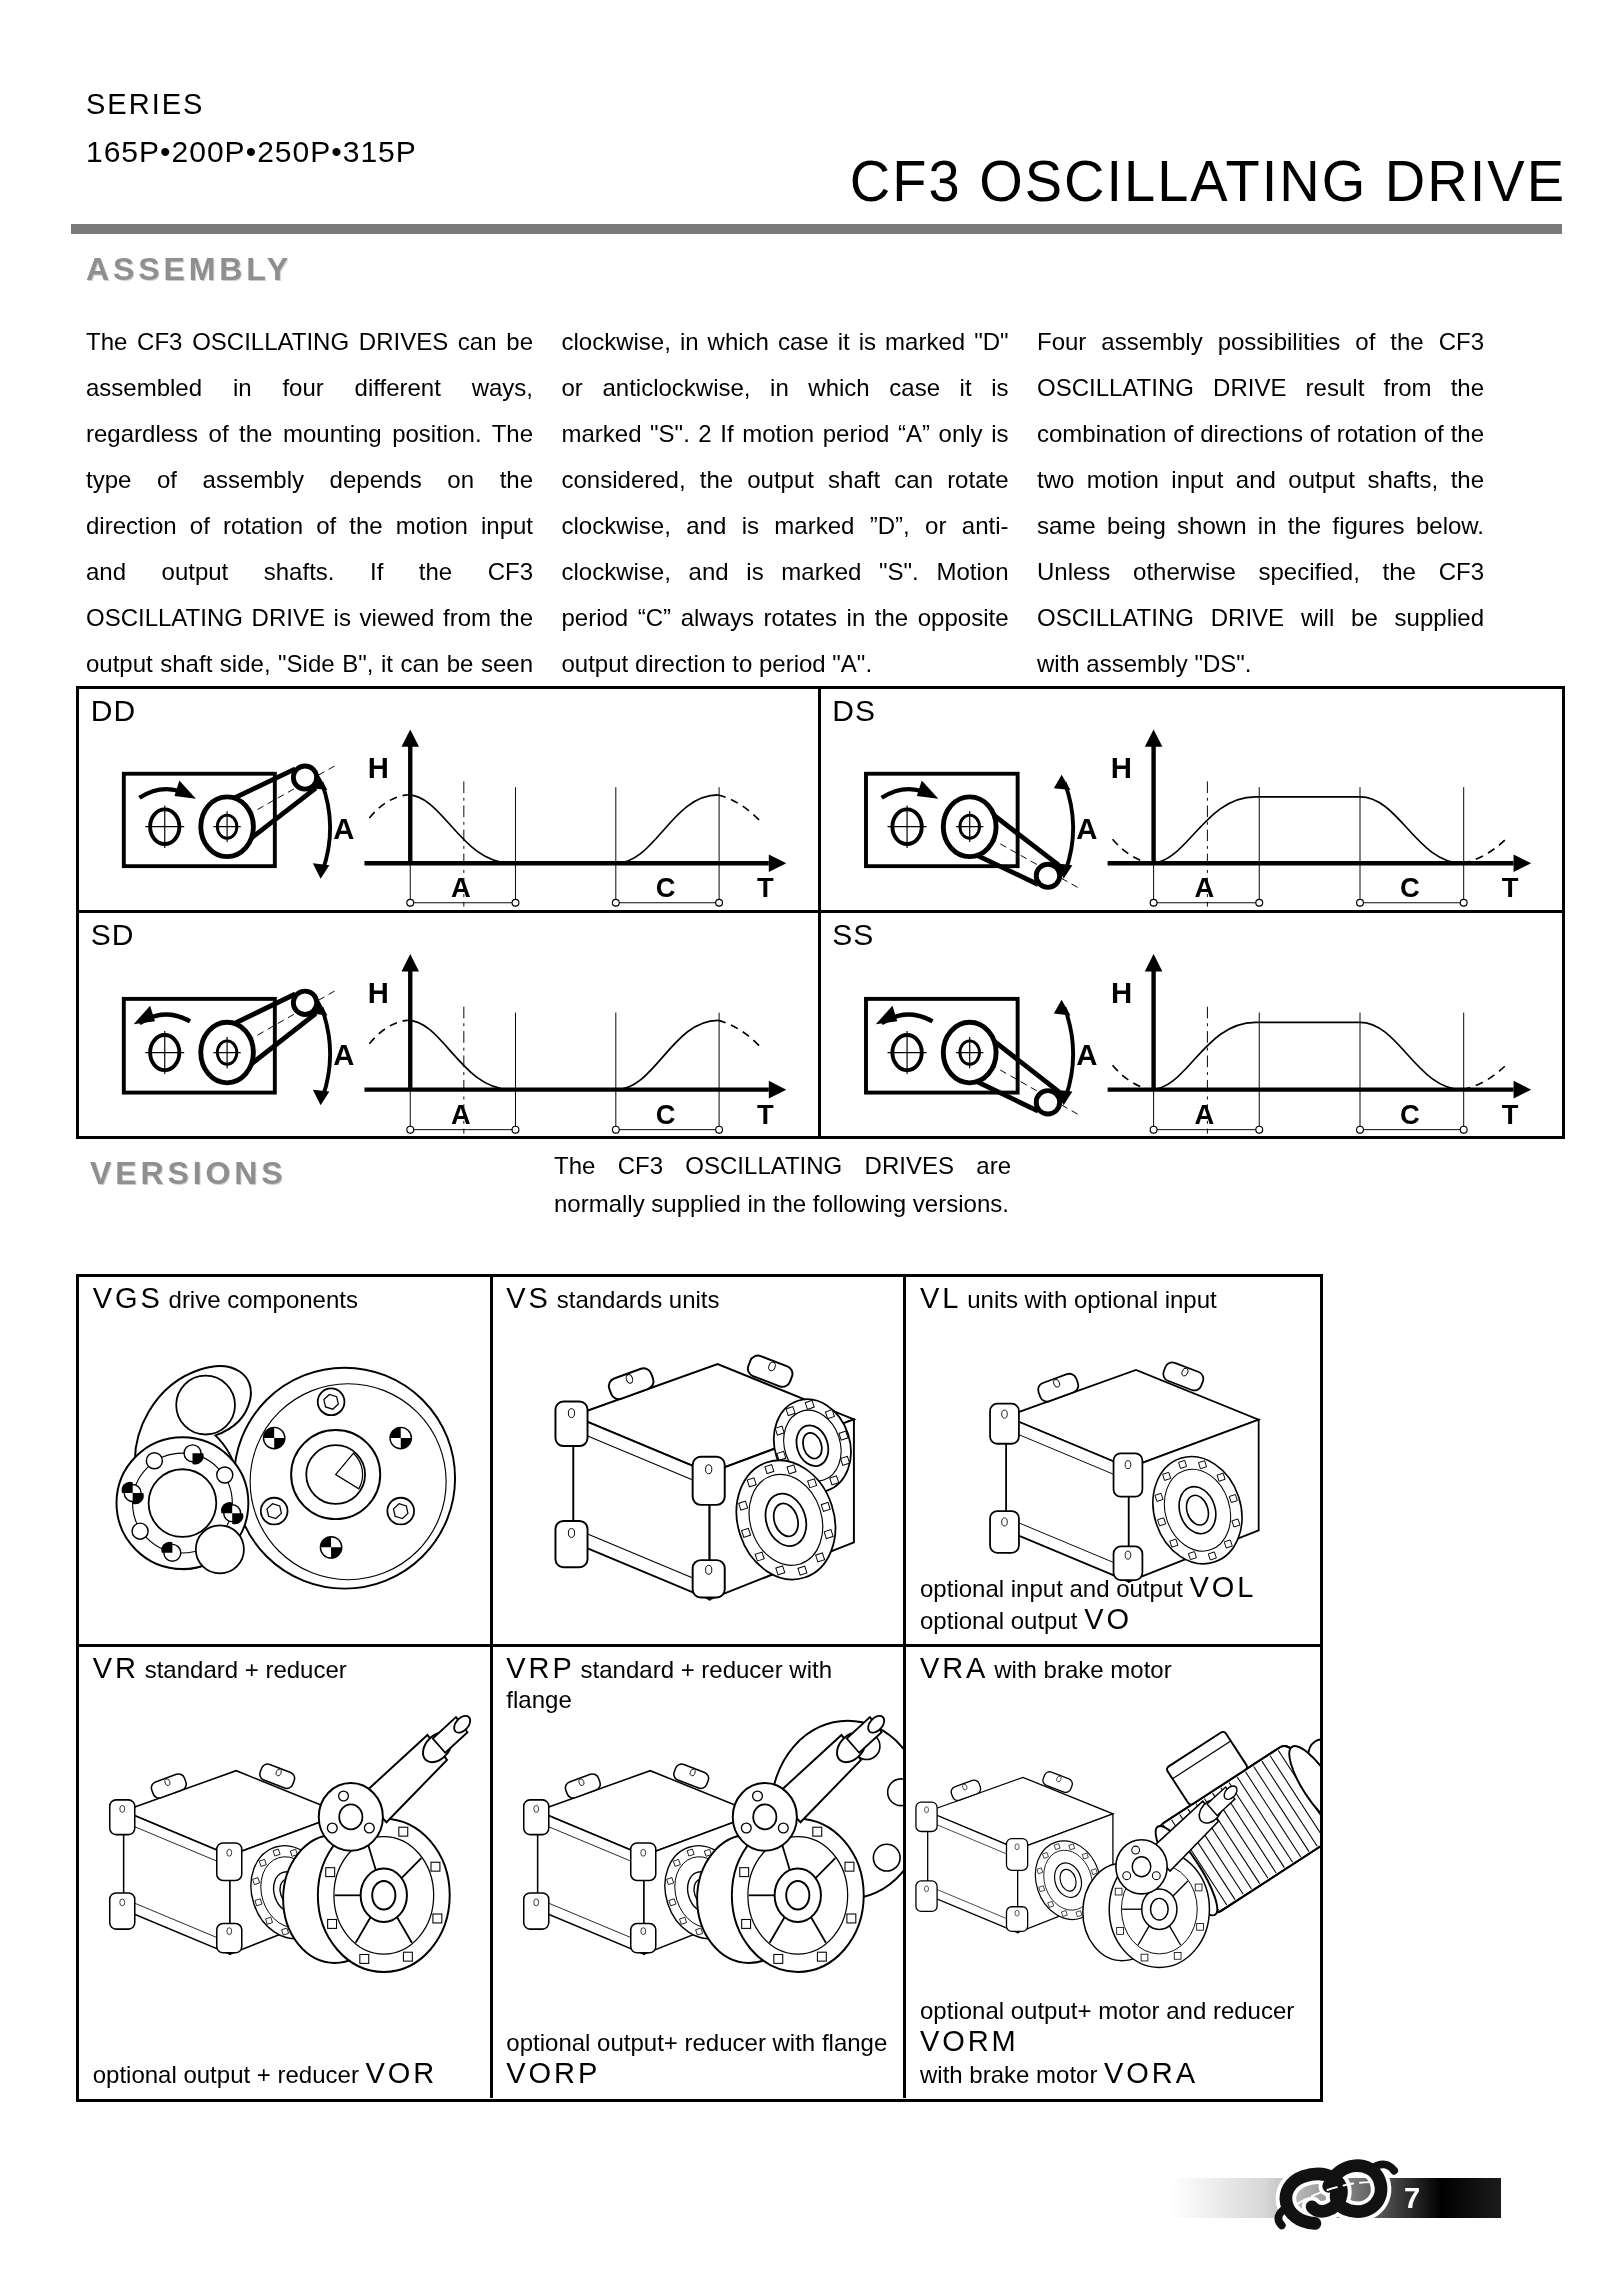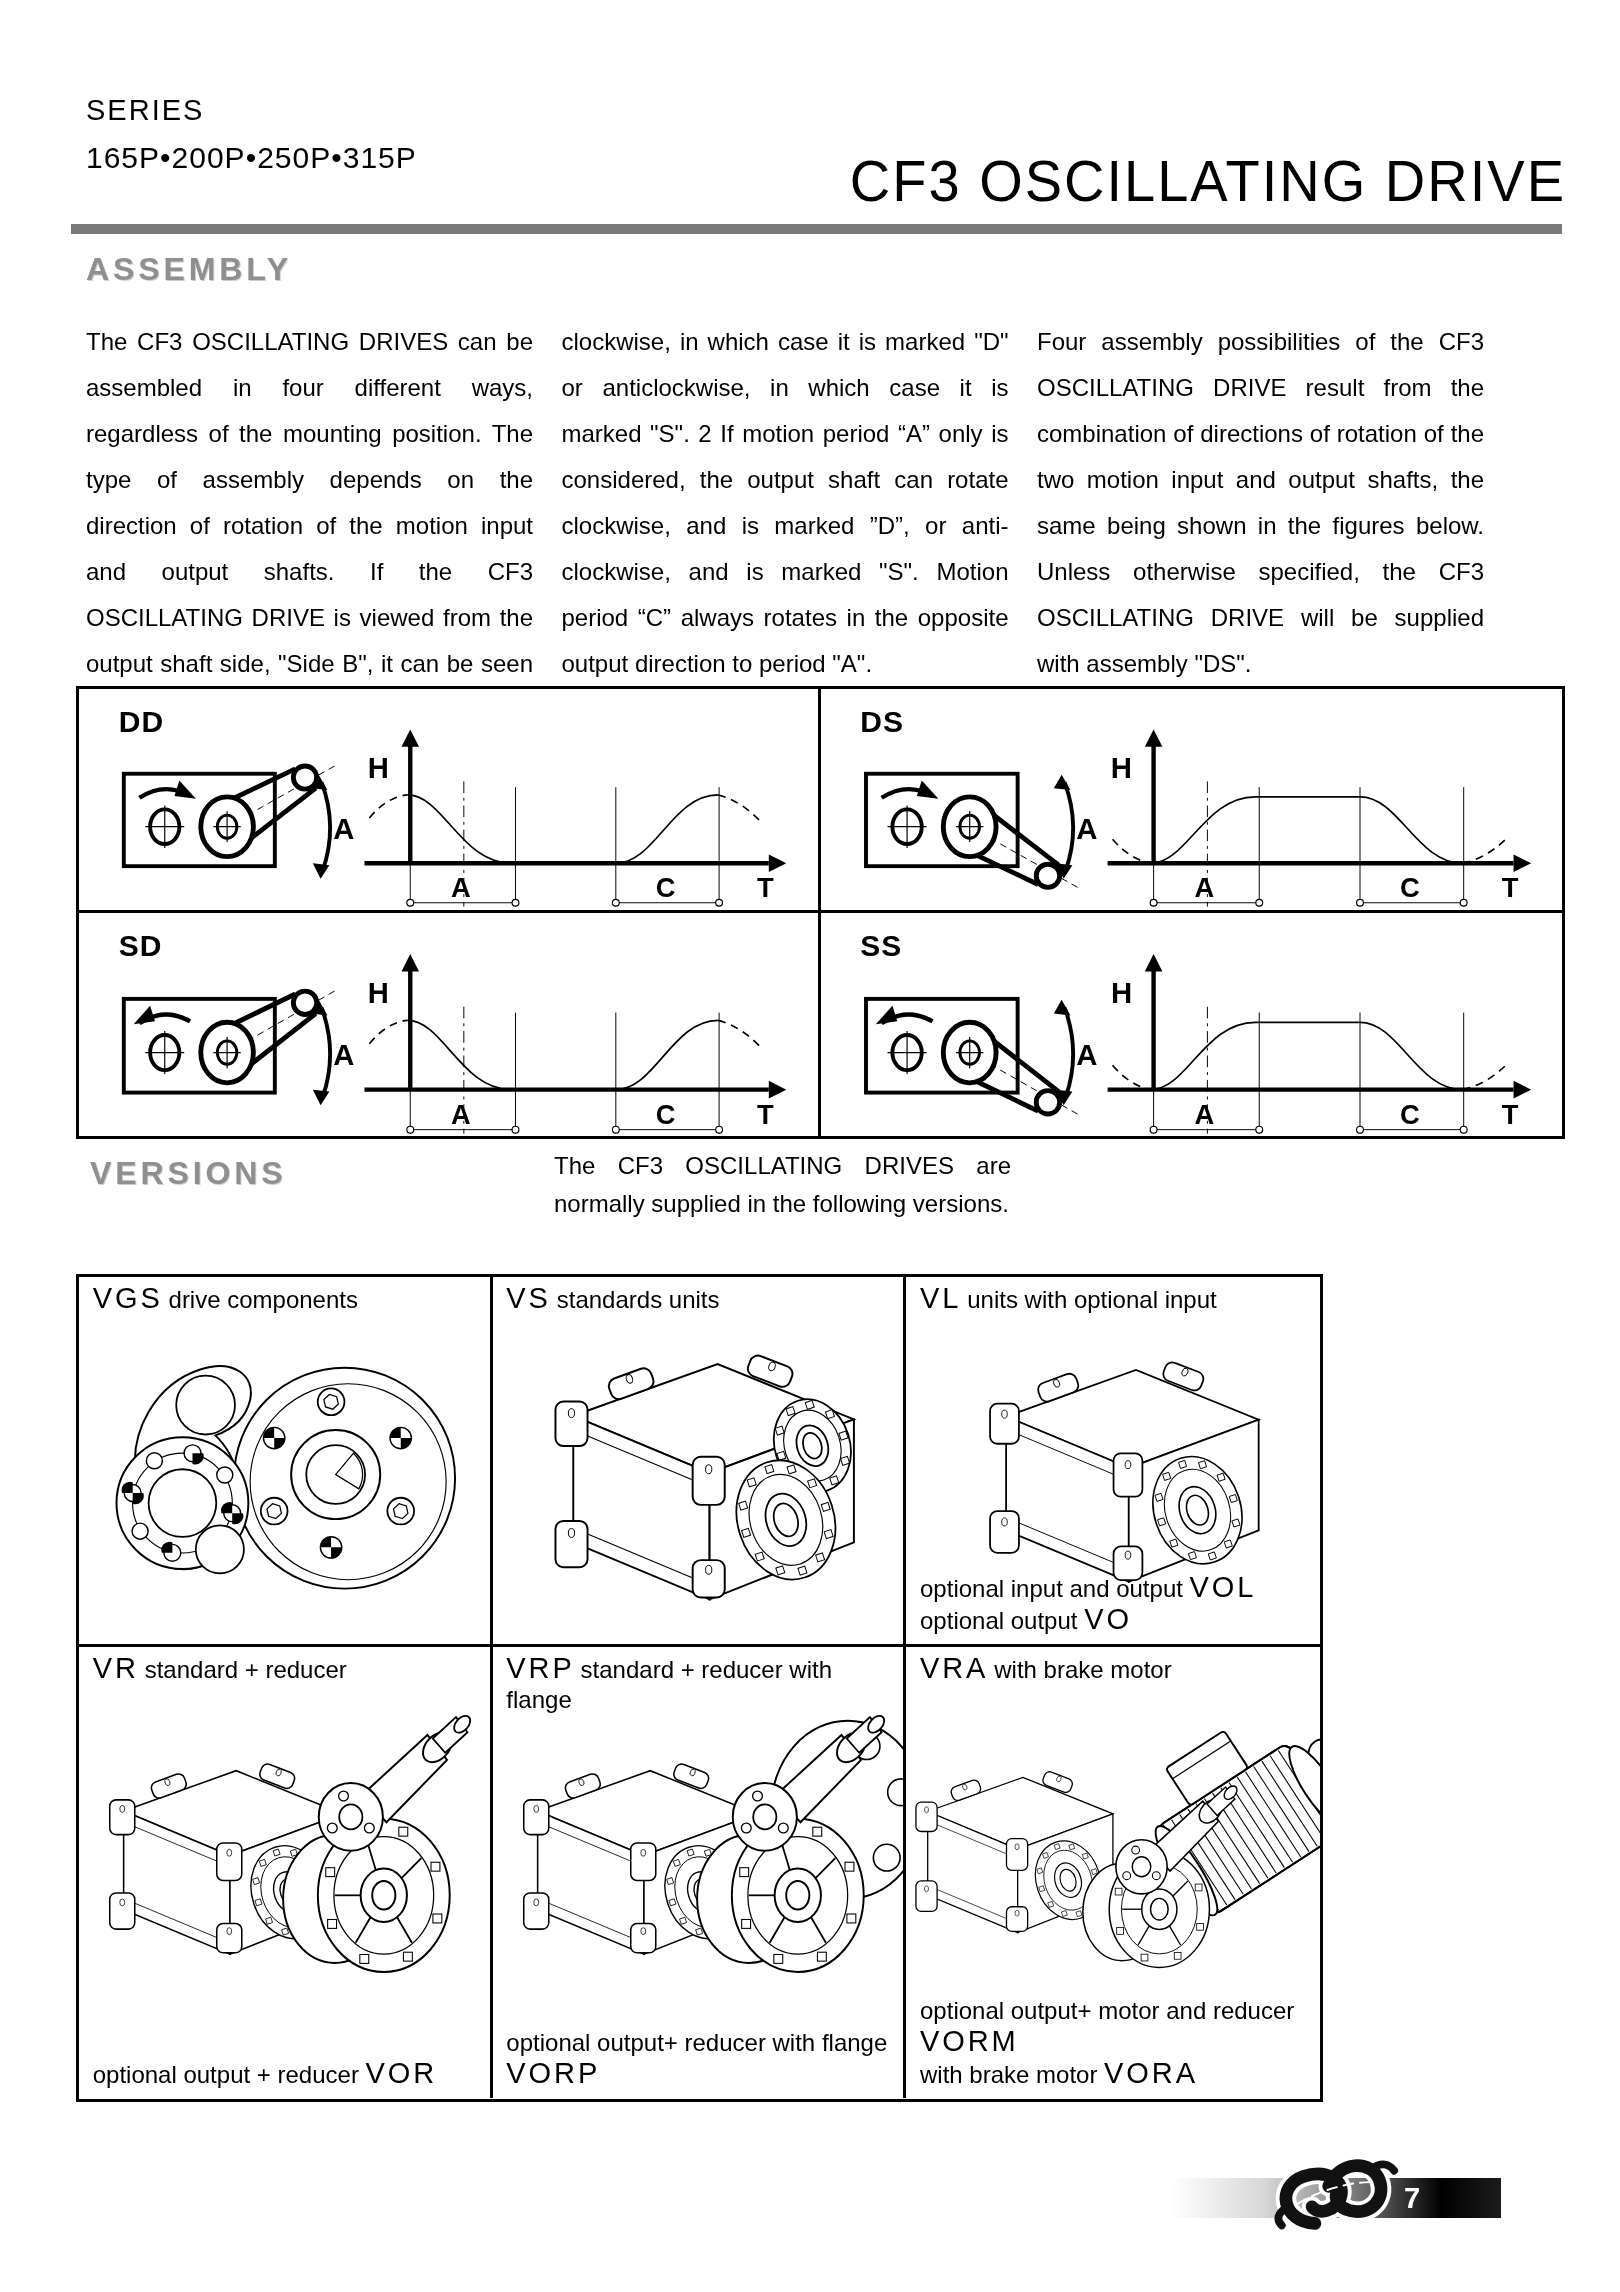--- a/index.html
+++ b/index.html
@@ -4,21 +4,21 @@
 <style>
   * { margin:0; padding:0; box-sizing:border-box; }
   html,body { background:#e8e8e8; }
   .page {
     position:relative; width:1620px; height:2293px; margin:0 auto;
     background:#ffffff; color:#000;
     font-family:"Liberation Sans", sans-serif;
     overflow:hidden;
   }
   
-  .series-block { position:absolute; left:86px; top:94px; }
+  .series-block { position:absolute; left:86px; top:88px; }
   .series-label { font-size:29px; letter-spacing:2px; }
   .series-models { font-size:30px; letter-spacing:1px; margin-top:14px; }
   .page-title {
     position:absolute; left:608px; top:147px; width:958px;
     text-align:right; font-size:56px; font-weight:400; letter-spacing:2px;
     white-space:nowrap; transform:scaleY(1.04); transform-origin:right top;
   }
   .title-rule { position:absolute; left:71px; top:224px; width:1491px; height:9.8px; background:#7a7a7a; }
   
   .gray-head { position:absolute; font-size:32px; font-weight:bold; letter-spacing:3.9px; color:#8f8f8f;
@@ -30,21 +30,21 @@
   .cols p { width:447px; font-size:24px; line-height:46px; text-align:justify; }
   
   .assembly-grid {
     position:absolute; left:76px; top:686px; width:1489px; height:453px;
     border:3.9px solid #000; display:grid; grid-template-columns:1fr 1fr; grid-template-rows:1fr 1fr;
     background:#fff;
   }
   .quad { position:relative; }
   .quad.br { border-right:3.9px solid #000; }
   .quad.bb { border-bottom:3.9px solid #000; }
-  .qlabel { position:absolute; left:11.8px; top:16px; font-size:30px; font-weight:bold; letter-spacing:1px;margin-left:28px; }
+  .qlabel { position:absolute; left:11.8px; top:5px; font-size:30px; font-weight:normal; letter-spacing:1px; }
   .quad svg { position:absolute; inset:0; width:100%; height:100%; }
   .bl { font-weight:bold; font-family:"Liberation Sans",sans-serif; }
   
   .v-intro { position:absolute; font-size:24px; line-height:38px; text-align:justify; }
   #v-intro-1 { left:554px; top:1147px; width:457px; }
   #v-intro-2 { left:1018px; top:1147px; width:476px; }
   
   .v-grid {
     position:absolute; left:76px; top:1274px; width:1247px; height:828px;
     border:3.9px solid #000; display:grid; grid-template-columns:1fr 1fr 1fr; grid-template-rows:370px 451px;

